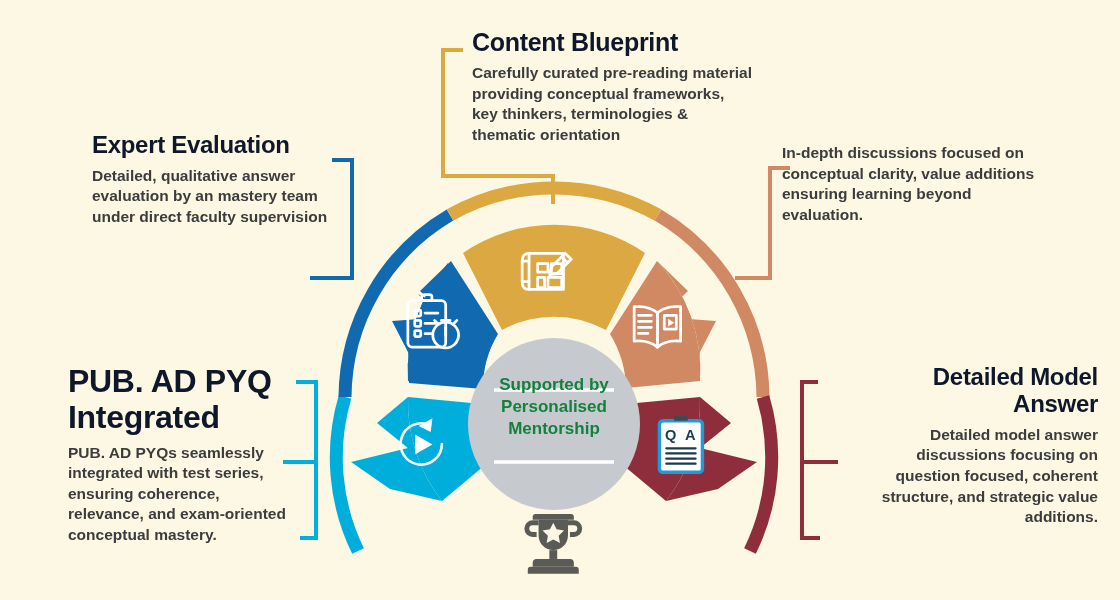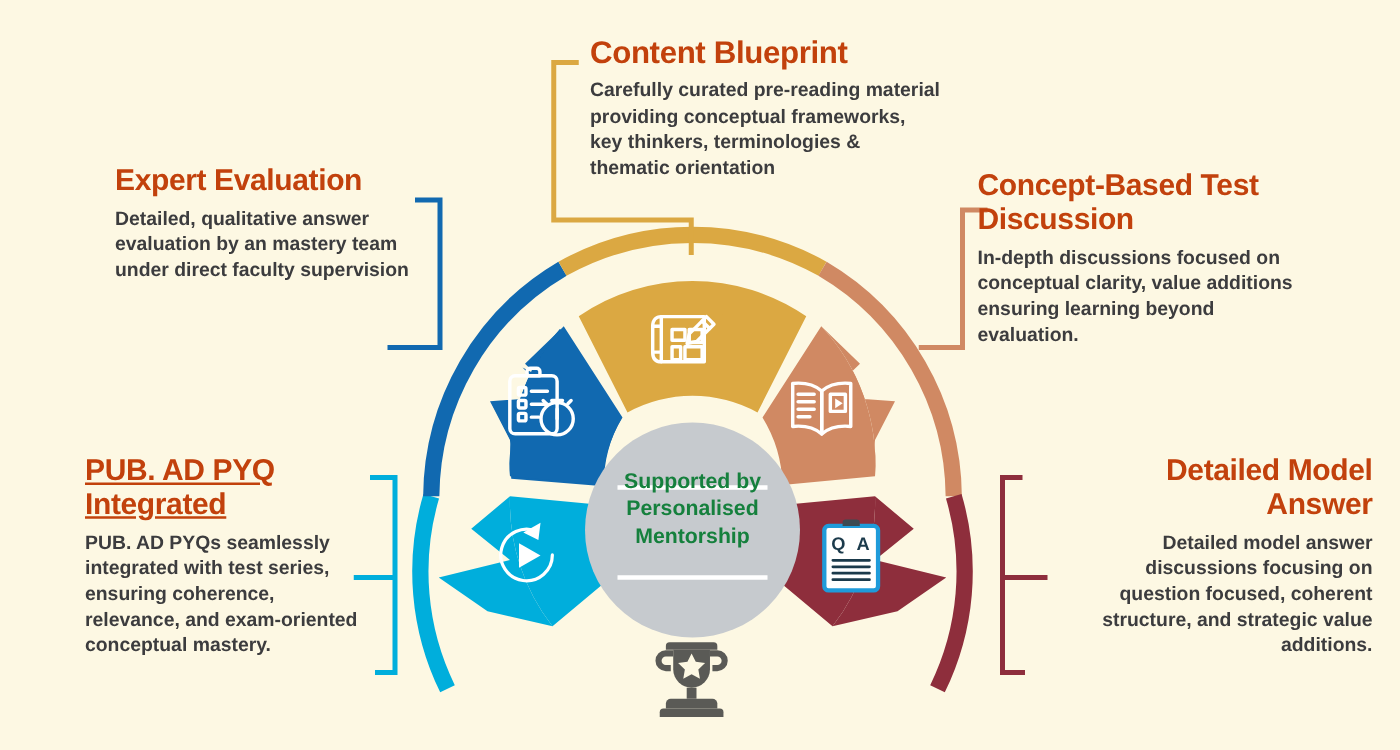--- a/index.html
+++ b/index.html
@@ -9,21 +9,21 @@
     font-family:"Liberation Sans", sans-serif;
     overflow:hidden;
     position:relative;
   }
   #stage{position:absolute;inset:0;width:1120px;height:600px;}
   svg.wheel{position:absolute;left:0;top:0;width:1120px;height:600px;}
 
   .callout{position:absolute;}
   .c-title{
     font-weight:bold;
-    color:#c2410c;
+    color:#0f172a;
     letter-spacing:-0.3px;
     line-height:1.12;
   }
   .c-body{
     color:#3C3C3E;
     font-size:15.5px;
     line-height:1.33;
     margin-top:7px;
     font-weight:bold;
   }
@@ -34,21 +34,21 @@
   #co-blueprint{left:472px;top:28px;width:282px;}
   #co-blueprint .c-title{font-size:25px;}
 
   #co-expert{left:92px;top:132px;width:248px;}
   #co-expert .c-title{font-size:24px;}
 
   #co-concept{left:782px;top:136px;width:260px;}
   #co-concept .c-title{font-size:24px;}
 
   #co-pyq{left:68px;top:364px;width:222px;}
-  #co-pyq .c-title{font-size:24px;text-decoration:underline;}
+  #co-pyq .c-title{font-size:32px;}
 
   #co-model{left:850px;top:364px;width:248px;text-align:right;}
   #co-model .c-title{font-size:24px;}
 
   .hub-label{
     position:absolute;
     left:484px;top:374px;width:140px;
     text-align:center;
     font-weight:bold;
     font-size:17px;
@@ -235,21 +235,20 @@
     <div class="c-title">Content Blueprint</div>
     <div class="c-body">Carefully curated pre-reading material providing conceptual frameworks, key thinkers, terminologies &amp; thematic orientation</div>
   </div>
 
   <div class="callout align-right" id="co-expert">
     <div class="c-title">Expert Evaluation</div>
     <div class="c-body">Detailed, qualitative answer evaluation by an mastery team under direct faculty supervision</div>
   </div>
 
   <div class="callout align-left" id="co-concept">
-    <div class="c-title">Concept-Based Test Discussion</div>
     <div class="c-body">In-depth discussions focused on conceptual clarity, value additions ensuring learning beyond evaluation.</div>
   </div>
 
   <div class="callout align-right" id="co-pyq">
     <div class="c-title">PUB. AD PYQ Integrated</div>
     <div class="c-body">PUB. AD PYQs seamlessly integrated with test series, ensuring coherence, relevance, and exam-oriented conceptual mastery.</div>
   </div>
 
   <div class="callout align-left" id="co-model">
     <div class="c-title">Detailed Model Answer</div>

